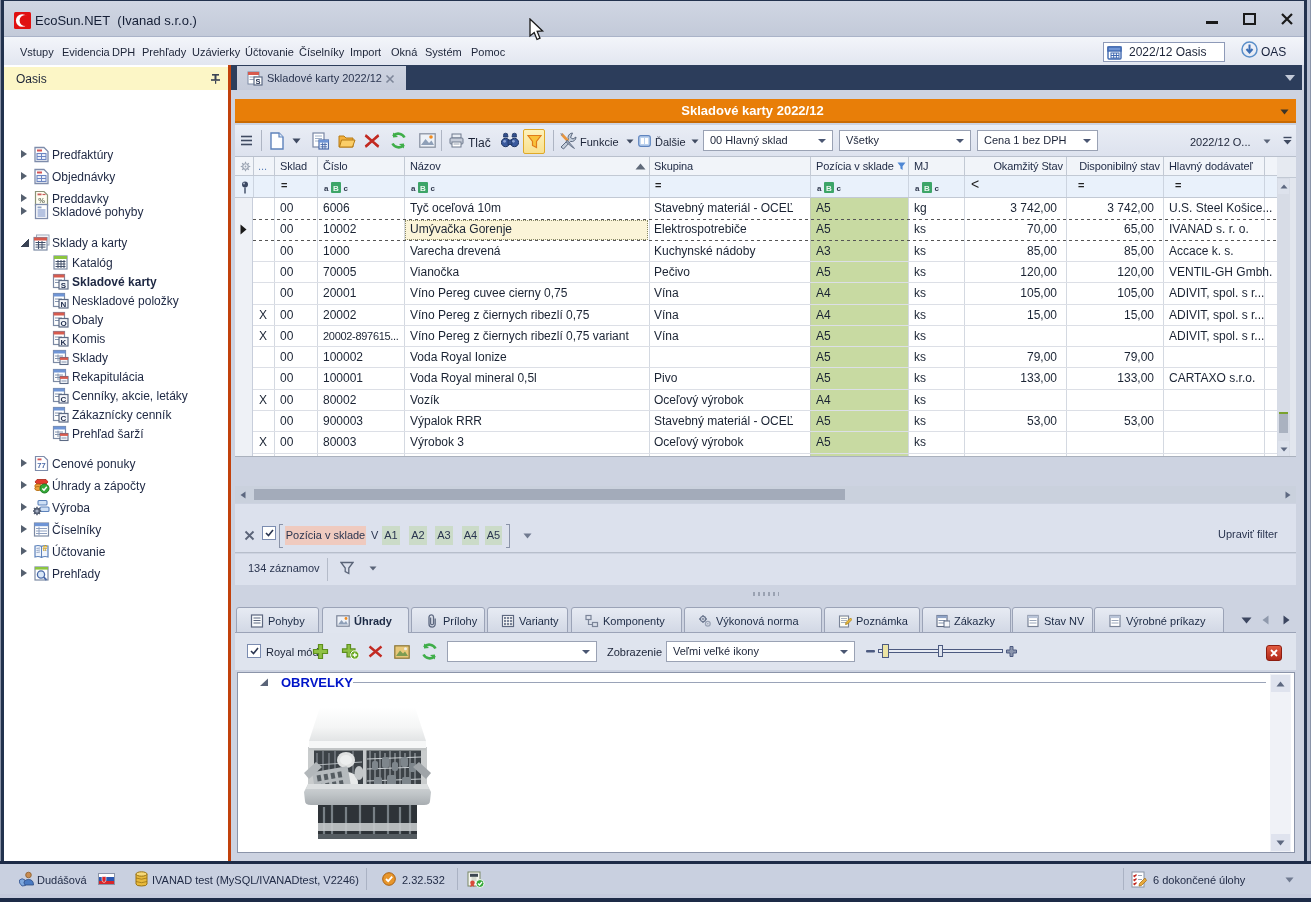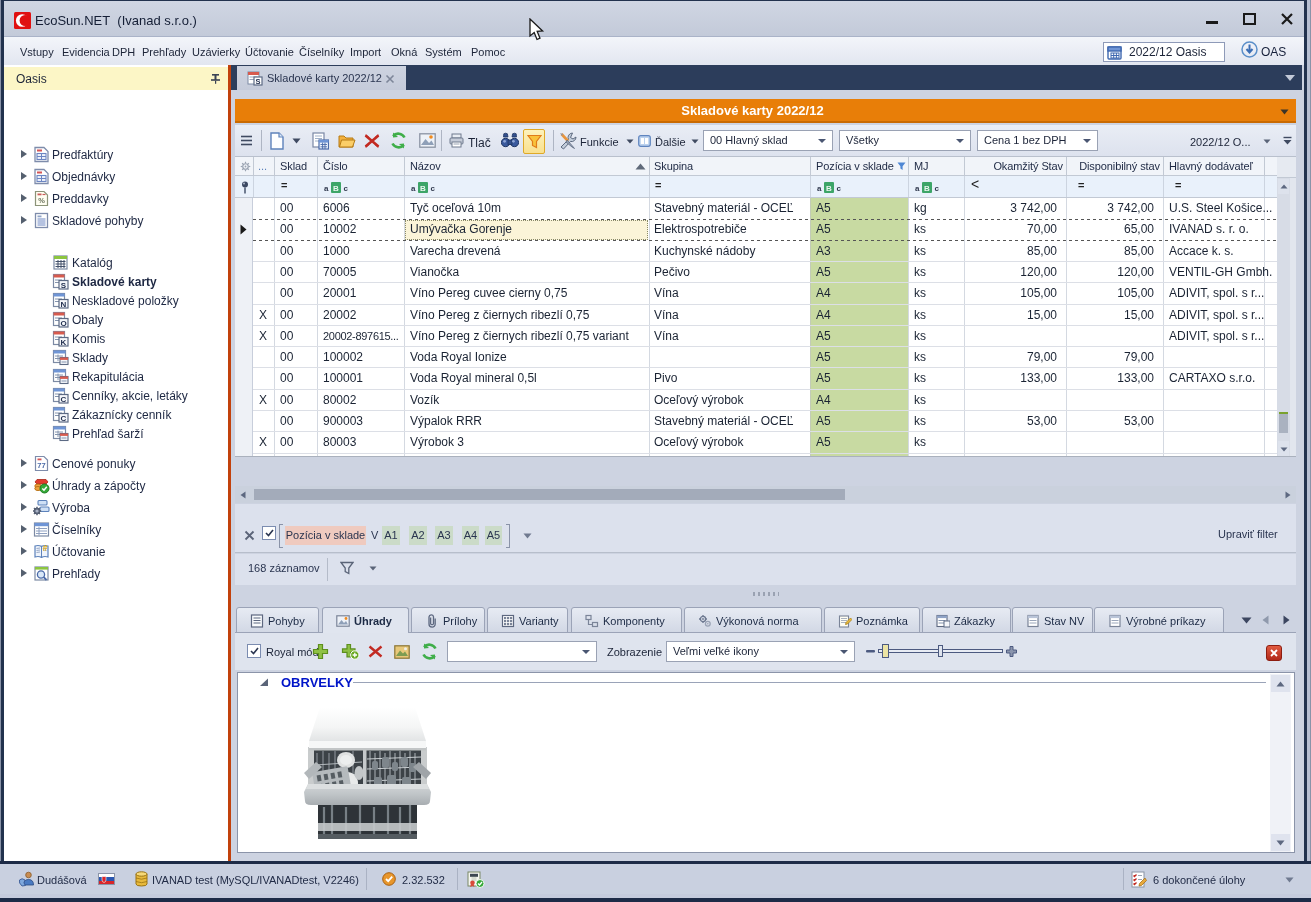--- a/index.html
+++ b/index.html
@@ -168,31 +168,47 @@
     <div class="titem" style="top:98px">
         <span class="exp cl"></span>
       <svg class="ticon" viewBox="0 0 17 17">
           <path d="M2.5 1.5 H11 L14.5 5 V15.5 H2.5 Z" fill="#fffef2" stroke="#8b9378" stroke-width="1.2"></path>
           <rect x="4.5" y="3.5" width="4" height="1.8" fill="#c95b5b"></rect>
           <line x1="9.5" y1="4.5" x2="12.5" y2="4.5" stroke="#c95b5b" stroke-width="1.2"></line>
           <text x="8.5" y="13" font-size="7.5" fill="#6a725e" text-anchor="middle" font-weight="bold" font-family="Liberation Sans,sans-serif">%</text>
         </svg>
       <span class="tlabel">Preddavky</span>
       </div>
-    <div class="titem" style="top:120px">
+    <div class="titem" style="top:111px">
         <span class="exp cl"></span>
       <svg class="ticon" viewBox="0 0 17 17">
           <rect x="2.5" y="1.5" width="12" height="14" fill="#fff" stroke="#7e8cab" stroke-width="1.3"></rect>
           <rect x="4.5" y="3.5" width="4" height="1.8" fill="#8fa3c6"></rect>
           <line x1="4.5" y1="7" x2="12.5" y2="7" stroke="#6d86c2"></line>
           <line x1="4.5" y1="9" x2="12.5" y2="9" stroke="#6d86c2"></line>
           <line x1="4.5" y1="11" x2="12.5" y2="11" stroke="#6d86c2"></line>
           <line x1="4.5" y1="13" x2="12.5" y2="13" stroke="#6d86c2"></line>
         </svg>
       <span class="tlabel">Skladové pohyby</span>
+      </div>
+    <div class="titem" style="top:142px">
+        <span class="exp op"></span>
+      <svg class="ticon" viewBox="0 0 17 17">
+          <rect x="3.5" y="1" width="12.5" height="10" fill="#fff" stroke="#9aa6ba" stroke-width="1"></rect>
+          <rect x="1" y="3.5" width="13" height="12.5" fill="#fff" stroke="#7c8aa4" stroke-width="1.2"></rect>
+          <rect x="1" y="3.5" width="13" height="3" fill="#d75b4e"></rect>
+          <g stroke="#42506b" stroke-width="1">
+            <line x1="2.5" y1="8.5" x2="12.5" y2="8.5"></line>
+            <line x1="2.5" y1="10.8" x2="12.5" y2="10.8"></line>
+            <line x1="2.5" y1="13.1" x2="12.5" y2="13.1"></line>
+            <line x1="5.5" y1="7" x2="5.5" y2="15"></line>
+            <line x1="9" y1="7" x2="9" y2="15"></line>
+          </g>
+        </svg>
+      <span class="tlabel">Sklady a karty</span>
       </div>
     <div class="titem2" style="top:163px">
       <svg class="ticon" viewBox="0 0 17 17">
           <rect x="2" y="2" width="13" height="13" fill="#fff" stroke="#7c8aa4" stroke-width="1.2"></rect>
           <rect x="2" y="2" width="13" height="3" fill="#8cc540"></rect>
           <g stroke="#42506b" stroke-width="1">
             <line x1="3.5" y1="7.5" x2="13.5" y2="7.5"></line>
             <line x1="3.5" y1="10" x2="13.5" y2="10"></line>
             <line x1="3.5" y1="12.5" x2="13.5" y2="12.5"></line>
             <line x1="6" y1="6" x2="6" y2="14"></line>
@@ -778,21 +794,21 @@
     <div class="abs" style="left:200px;top:22px;width:18px;height:19px;background:#cbdbc8;text-align:center;line-height:19px;color:#2a3550">A3</div>
     <div class="abs" style="left:227px;top:22px;width:17px;height:19px;background:#cbdbc8;text-align:center;line-height:19px;color:#2a3550">A4</div>
     <div class="abs" style="left:250px;top:22px;width:17px;height:19px;background:#cbdbc8;text-align:center;line-height:19px;color:#2a3550">A5</div>
     <div class="abs" style="left:271px;top:20px;width:4px;height:24px;border:1px solid #8a93a8;border-left:none"></div>
     <svg class="abs" style="left:288px;top:29px" width="9" height="6" viewBox="0 0 9 6">
         <path d="M0.5 0.5 L8.5 0.5 L4.5 5.5 Z" fill="#707a90"></path>
       </svg>
     <span class="abs" style="left:983px;top:24px;color:#2a3550">Upraviť filter</span>
   </div>
   <div id="recrow">
-    <span class="abs" style="left:13px;top:8px;color:#2a3550">168 záznamov</span>
+    <span class="abs" style="left:13px;top:8px;color:#2a3550">134 záznamov</span>
     <div class="abs" style="left:92px;top:4px;width:1px;height:23px;background:#b4bbc9"></div>
     <svg class="abs" style="left:105px;top:7px" width="14" height="14" viewBox="0 0 14 14">
         <path d="M1 1.5 H13 L8.8 7 V12.5 L5.2 10.5 V7 Z" fill="none" stroke="#5a6478" stroke-width="1.3"></path>
       </svg>
     <svg class="abs" style="left:134px;top:12px" width="8" height="5" viewBox="0 0 8 5">
         <path d="M0.5 0.5 L7.5 0.5 L4 4.5 Z" fill="#5a6478"></path>
       </svg>
   </div>
   <div id="splitter">
     <div class="abs" style="left:518px;top:7px;width:26px;height:4px;background:repeating-linear-gradient(90deg,#9aa2b2 0 2px,transparent 2px 5px)"></div>

